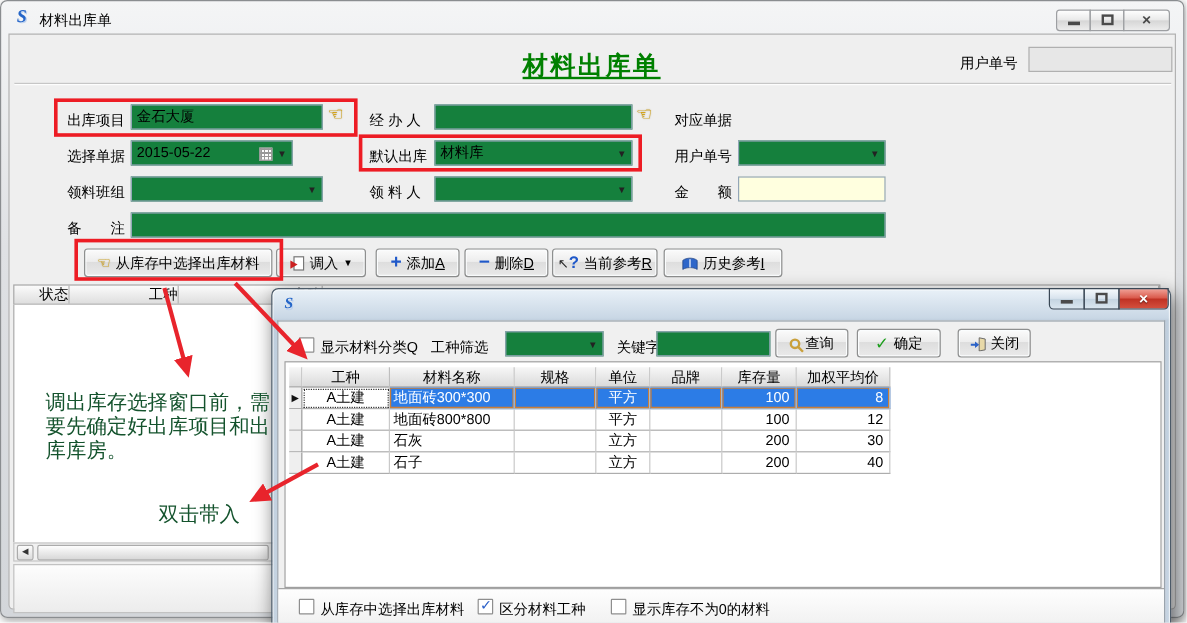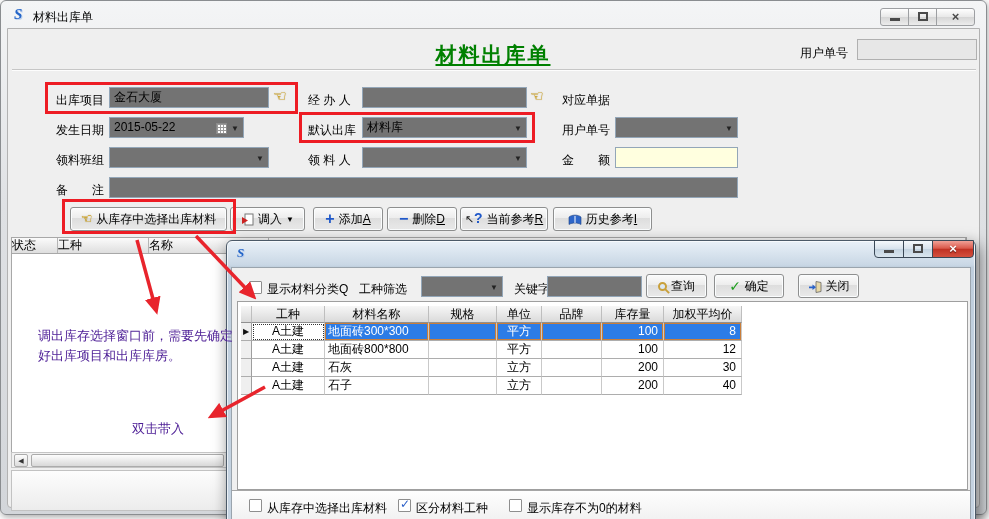--- a/index.html
+++ b/index.html
@@ -21,21 +21,21 @@
   .wc .wbtn:last-child{border-radius:0 3px 3px 0;width:39px}
   .glyph-min{position:absolute;left:50%;margin-left:-5px;bottom:4px;width:10px;height:3px;background:#4a4a4a}
   .glyph-max{position:absolute;left:50%;top:50%;margin:-5px 0 0 -5px;width:10px;height:9px;border:2px solid #4a4a4a}
   .glyph-x{font-size:13px;font-weight:bold;color:#4a4a4a;line-height:16px;width:100%;text-align:center;display:block}
 
   #content{left:7px;top:28px;width:973px;height:480px;background:#EFEFEF;border:1px solid #b2b2b2;border-radius:0 0 4px 4px}
   .groove{height:2px;border-top:1px solid #c6c6c6;border-bottom:1px solid #fdfdfd}
 
   .gtitle{font-size:21px;font-weight:bold;color:#008000;text-decoration:underline;letter-spacing:2px;text-align:center}
 
-  .inp{background:#737373;border:1px solid #93A6B8;line-height:19px;padding:0 4px;overflow:hidden;white-space:nowrap}
+  .inp{background:#15803d;border:1px solid #93A6B8;line-height:19px;padding:0 4px;overflow:hidden;white-space:nowrap}
   .inp.gray{background:#E7E7E7;border-color:#B0B0B0}
   .inp.yellow{background:#FFFFDF}
   .mono{font-family:"DejaVu Sans Mono",monospace;font-size:11px;letter-spacing:.3px}
   .dd{position:absolute;right:4px;top:7px;font-size:8px;color:#222;line-height:8px}
   .hand{font-size:15px;color:#DFA700;text-shadow:0 0 1px #7a5b00;line-height:16px}
   .cal{position:absolute;right:16px;top:5px;width:11px;height:11px;border:1px solid #8a8a8a;background-color:#fff;
     background-image:repeating-linear-gradient(90deg,#9a9a9a 0 1px,transparent 1px 3px),
                      repeating-linear-gradient(#9a9a9a 0 1px,transparent 1px 3px)}
 
   .btn{display:flex;align-items:center;justify-content:center;gap:4px;border:1px solid #8E8F8F;border-radius:3px;
@@ -44,32 +44,32 @@
   .bico-plus{color:#1F58C9;font-weight:bold;font-size:16px;line-height:14px}
   .bico-minus{color:#1F58C9;font-weight:bold;font-size:16px;line-height:14px}
   .bico-cursor{color:#222;font-size:11px;line-height:11px}
   .bico-q{color:#1F58C9;font-weight:bold;font-size:14px;line-height:13px}
   .chk-green{color:#1E9E1E;font-weight:bold;font-size:14px;line-height:13px}
   .mag{width:9px;height:9px;border:2px solid #C9A03B;border-radius:50%;position:relative;background:#dce9f5}
   .mag::after{content:"";position:absolute;width:6px;height:2px;background:#C9A03B;transform:rotate(45deg);right:-5px;bottom:-3px}
 
   
   .ghead{display:flex;background:linear-gradient(#FBFBFB,#DEDEDE);border:1px solid #A8A8A8}
-  .ghead .gh{border-right:1px solid #B5B5B5;text-align:left;line-height:15px;overflow:hidden}
+  .ghead .gh{border-right:1px solid #B5B5B5;text-align:right;line-height:15px;overflow:hidden}
   .gbody{background:#fff;border-left:1px solid #A8A8A8;border-right:1px solid #A8A8A8}
   .sbar{background:#F1F1F1;border:1px solid #C5C5C5}
   .sbtn{position:absolute;left:2px;top:1px;width:14px;height:13px;border:1px solid #ABABAB;border-radius:2px;
     background:linear-gradient(#FCFCFC,#DCDCDC);font-size:7px;text-align:center;line-height:12px;color:#333}
   .sthumb{position:absolute;left:19px;top:1px;width:193px;height:13px;border:1px solid #ABABAB;border-radius:2px;
     background:linear-gradient(#FDFDFD,#D8D8D8)}
   .dpanel{background:linear-gradient(#FDFDFD,#ECECEC);border:1px solid #C2C2C2}
 
   
   .redbox{border:3px solid #ED1C24;pointer-events:none;z-index:40}
-  .note{color:#4c1d95;font-size:13px;line-height:20px;z-index:40}
+  .note{color:#14532d;font-size:17px;line-height:20px;z-index:40}
   #arrows{left:0;top:0;z-index:50;pointer-events:none}
 
   
   #popup{left:226px;top:240px;width:750px;height:300px;z-index:10;border:1px solid #4C5A68;border-radius:6px 6px 0 0;
     background:linear-gradient(180deg,#E9F1F8,#C9D7E5 24px,#BFCEDD 26px,#C6D4E2);
     box-shadow:inset 0 0 0 1px rgba(255,255,255,.65), 3px 5px 16px rgba(0,0,0,.55)}
   .pwc{position:absolute;top:-1px;right:1px;display:flex;z-index:5}
   .pwc .wbtn{width:30px;height:18px;border:1px solid #3A4856;margin-left:-1px;position:relative;
     background:linear-gradient(#F5F9FC,#D8E3ED 48%,#C4D4E1 52%,#DAE6EF)}
   .pwc .wbtn:first-child{border-radius:0 0 0 4px}
@@ -122,21 +122,21 @@
   <div class="abs groove" style="left:12px;top:69px;width:964px"></div>
 
   <span class="abs lbl" style="left:56px;top:92px">出库项目</span>
   <div class="abs inp" style="left:109px;top:87px;width:160px;height:21px">金石大厦</div>
   <span class="abs hand" style="left:273px;top:88px">☜</span>
   <span class="abs lbl" style="left:308px;top:92px">经 办 人</span>
   <div class="abs inp" style="left:362px;top:87px;width:165px;height:21px"></div>
   <span class="abs hand" style="left:530px;top:88px">☜</span>
   <span class="abs lbl" style="left:562px;top:92px">对应单据</span>
 
-  <span class="abs lbl" style="left:56px;top:122px">发生日期</span>
+  <span class="abs lbl" style="left:56px;top:122px">选择单据</span>
   <div class="abs inp" style="left:109px;top:117px;width:135px;height:21px">
     <span>2015-05-22</span>
     <span class="cal"></span>
     <span class="dd">▼</span>
   </div>
   <span class="abs lbl" style="left:308px;top:122px">默认出库</span>
   <div class="abs inp" style="left:362px;top:117px;width:165px;height:21px">
     <span>材料库</span>
     <span class="dd">▼</span>
   </div>

